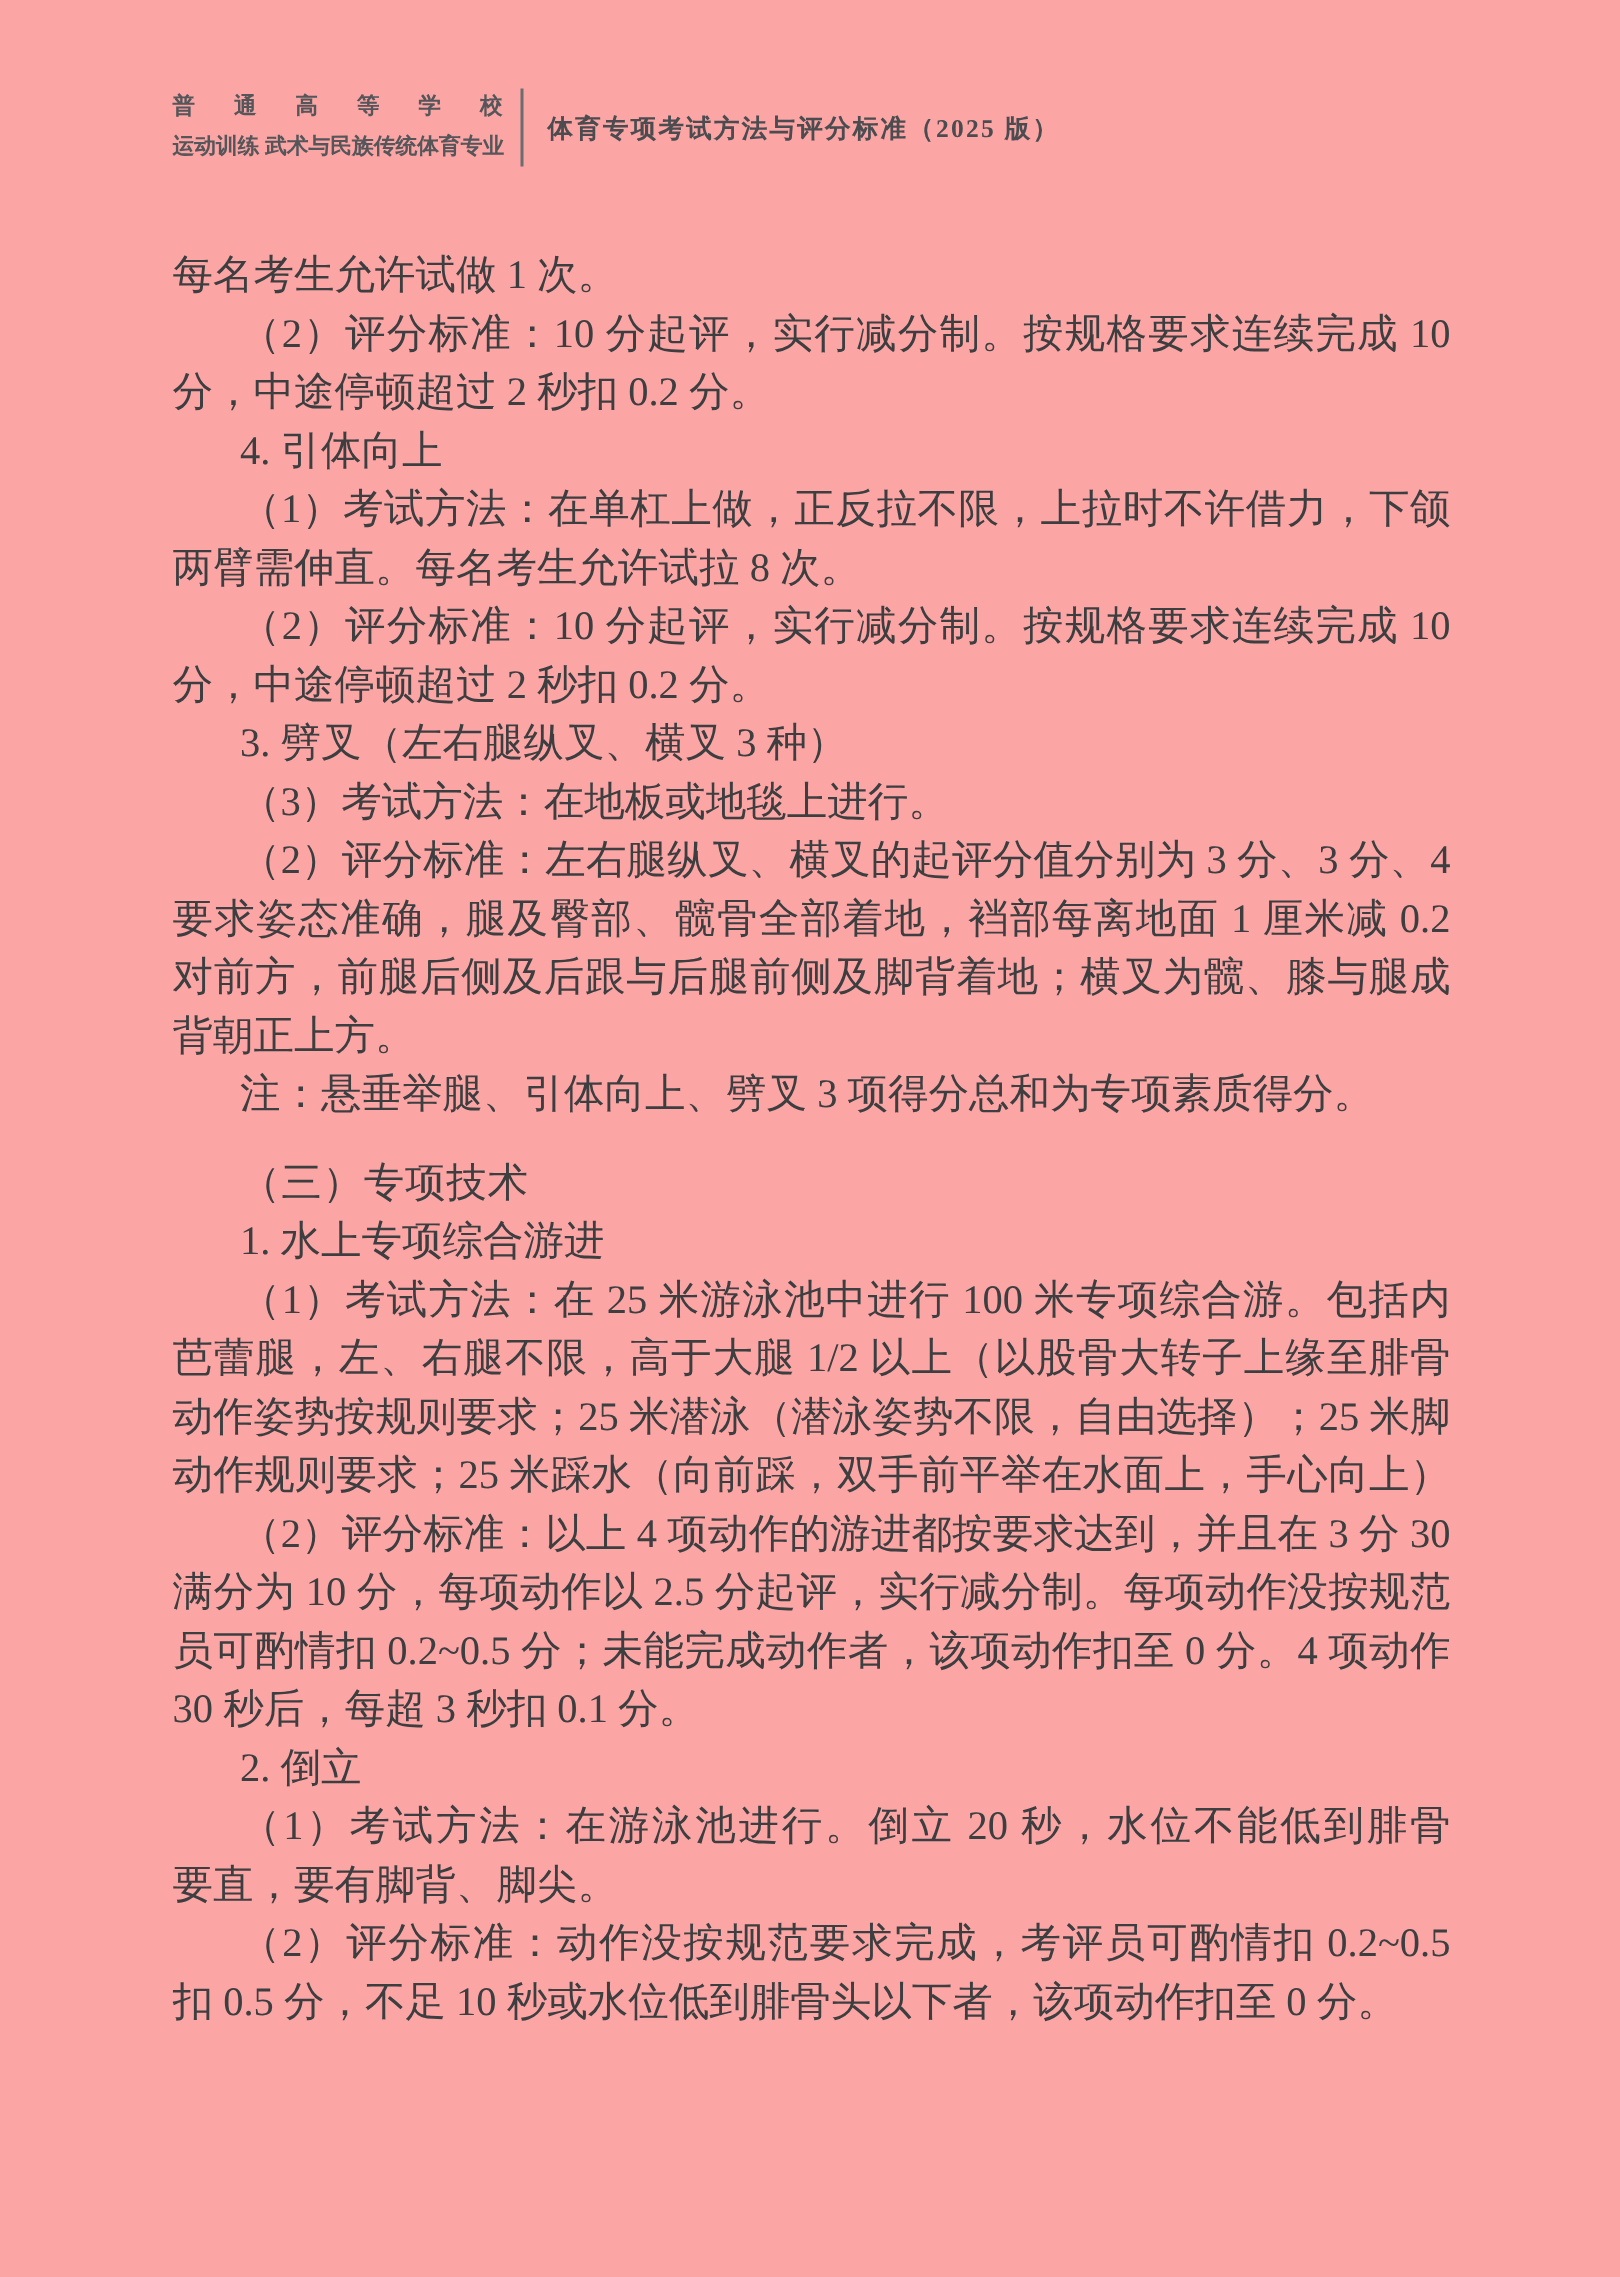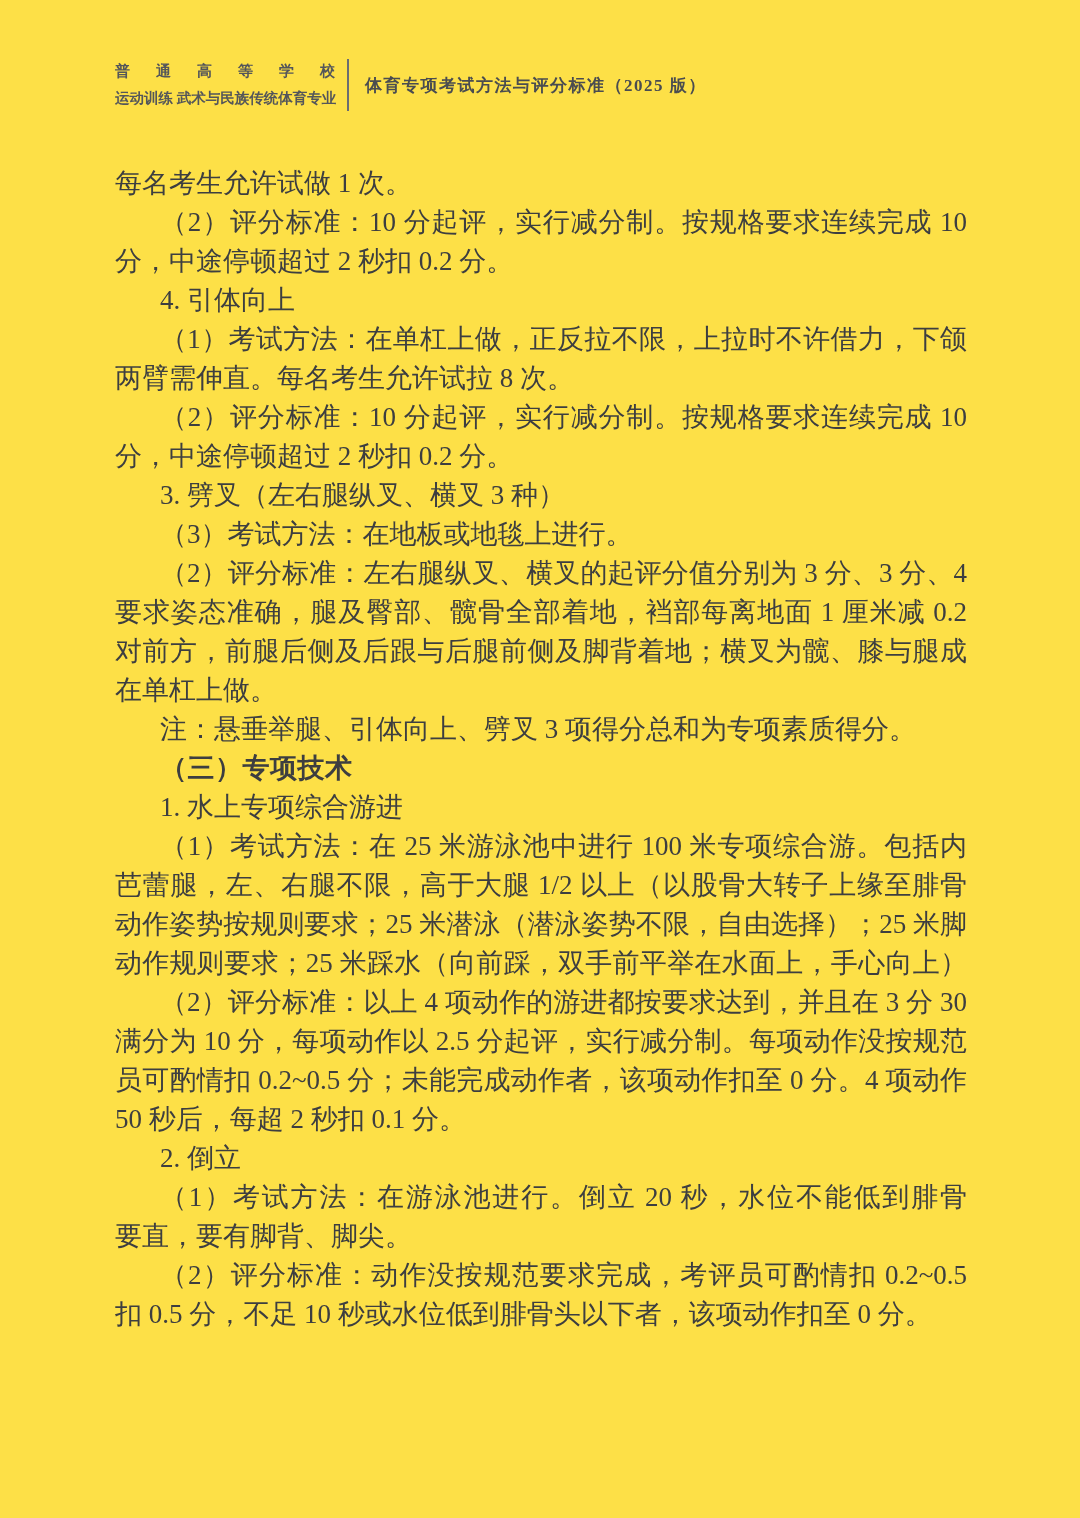--- a/index.html
+++ b/index.html
@@ -1,19 +1,19 @@
 <!DOCTYPE html>
 <html lang="zh"><head>
 <meta charset="utf-8">
 <style>
   html,body{margin:0;padding:0;}
   .page{
     position:relative;
     width:1080px;height:1518px;
-    background:#fde047;
+    background:#fca5a5;
     font-family:"Liberation Serif","DejaVu Serif",serif;
     overflow:hidden;
   }
   
   .hdr{
     position:absolute;left:115px;top:58px;width:852px;
     display:flex;align-items:center;
   }
   .hdr-left{width:220px;color:#54565a;font-weight:bold;}
   .hdr-l1{
@@ -37,21 +37,21 @@
   .line{
     height:39px;line-height:39px;font-size:27px;
     white-space:nowrap;overflow:hidden;
   }
   .line.fill{
     white-space:normal;
     text-align:justify;text-align-last:justify;
   }
   .line.ind{text-indent:45px;}
   .line.note{}
-  .line.head-bold{font-weight:bold;letter-spacing:0.5px;}
+  .line.head-bold{font-weight:normal;letter-spacing:0.5px;margin-top:20px;}
   
   .ftr{
     position:absolute;left:115px;top:1520px;
     font-size:20px;color:#46484c;letter-spacing:1px;
   }
 </style>
 </head>
 <body>
 
 <div class="page">
@@ -72,32 +72,32 @@
       <div class="line ind">4. 引体向上</div>
       <div class="line ind fill">（1）考试方法：在单杠上做，正反拉不限，上拉时不许借力，下颌过单杠，放下时，</div>
       <div class="line">两臂需伸直。每名考生允许试拉 8 次。</div>
       <div class="line ind fill">（2）评分标准：10 分起评，实行减分制。按规格要求连续完成 10 个，每少 1 个扣 1</div>
       <div class="line">分，中途停顿超过 2 秒扣 0.2 分。</div>
       <div class="line ind">3. 劈叉（左右腿纵叉、横叉 3 种）</div>
       <div class="line ind">（3）考试方法：在地板或地毯上进行。</div>
       <div class="line ind fill">（2）评分标准：左右腿纵叉、横叉的起评分值分别为 3 分、3 分、4 分，实行减分制。</div>
       <div class="line fill">要求姿态准确，腿及臀部、髋骨全部着地，裆部每离地面 1 厘米减 0.2 分。纵叉为髋部正</div>
       <div class="line fill">对前方，前腿后侧及后跟与后腿前侧及脚背着地；横叉为髋、膝与腿成一直线，膝盖、脚</div>
-      <div class="line">在单杠上做。</div>
+      <div class="line">背朝正上方。</div>
       <div class="line ind note">注：悬垂举腿、引体向上、劈叉 3 项得分总和为专项素质得分。</div>
       <div class="line ind head-bold">（三）专项技术</div>
       <div class="line ind">1. 水上专项综合游进</div>
       <div class="line ind fill">（1）考试方法：在 25 米游泳池中进行 100 米专项综合游。包括内容 :25 米 101 单</div>
       <div class="line fill">芭蕾腿，左、右腿不限，高于大腿 1/2 以上（以股骨大转子上缘至腓骨头计算大腿长），</div>
       <div class="line fill">动作姿势按规则要求；25 米潜泳（潜泳姿势不限，自由选择）；25 米脚向鱼雷，按基本</div>
       <div class="line fill">动作规则要求；25 米踩水（向前踩，双手前平举在水面上，手心向上）水位不能低到下颌。</div>
       <div class="line ind fill">（2）评分标准：以上 4 项动作的游进都按要求达到，并且在 3 分 30 秒内完成为合格，</div>
       <div class="line fill">满分为 10 分，每项动作以 2.5 分起评，实行减分制。每项动作没按规范要求完成，考评</div>
       <div class="line fill">员可酌情扣 0.2~0.5 分；未能完成动作者，该项动作扣至 0 分。4 项动作总时间超出 3 分</div>
-      <div class="line">50 秒后，每超 2 秒扣 0.1 分。</div>
+      <div class="line">30 秒后，每超 3 秒扣 0.1 分。</div>
       <div class="line ind">2. 倒立</div>
       <div class="line ind fill">（1）考试方法：在游泳池进行。倒立 20 秒，水位不能低到腓骨头。腿要垂直，腿形</div>
       <div class="line">要直，要有脚背、脚尖。</div>
       <div class="line ind fill">（2）评分标准：动作没按规范要求完成，考评员可酌情扣 0.2~0.5 分；时间每少 1 秒</div>
       <div class="line">扣 0.5 分，不足 10 秒或水位低到腓骨头以下者，该项动作扣至 0 分。</div>
     </main>
 
   <footer class="ftr">
     <span>– 294 –</span>
   </footer>

